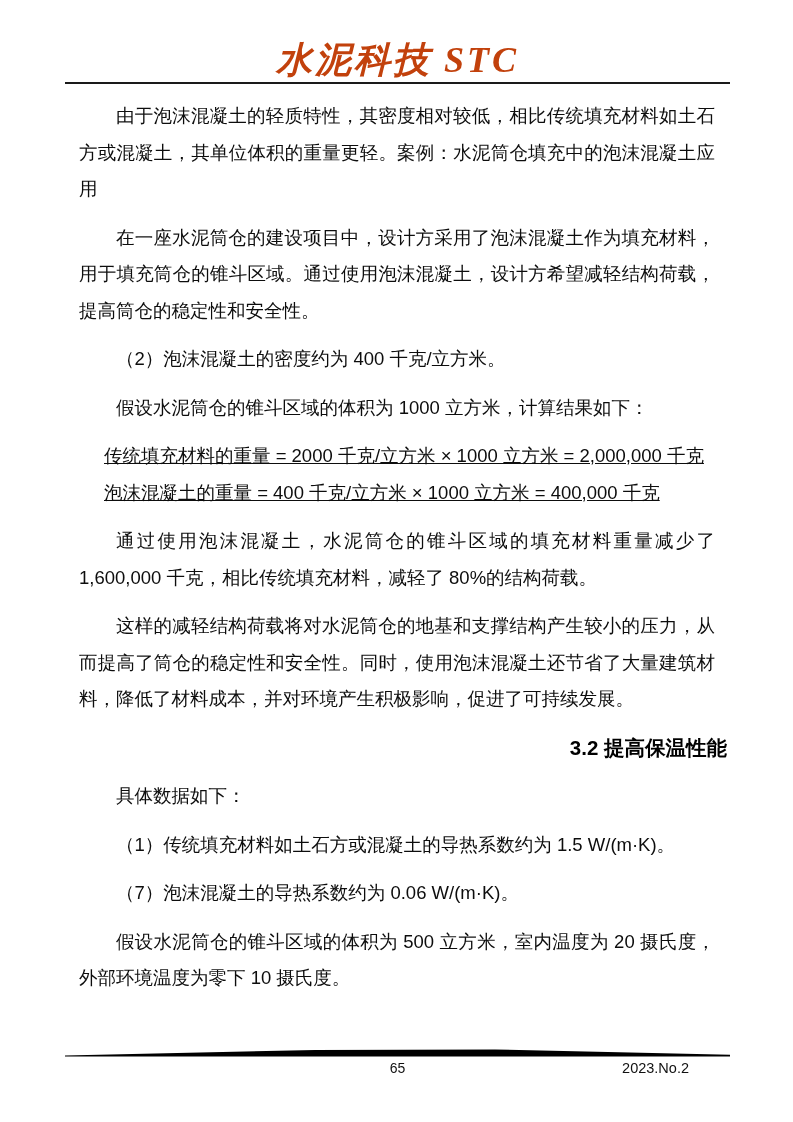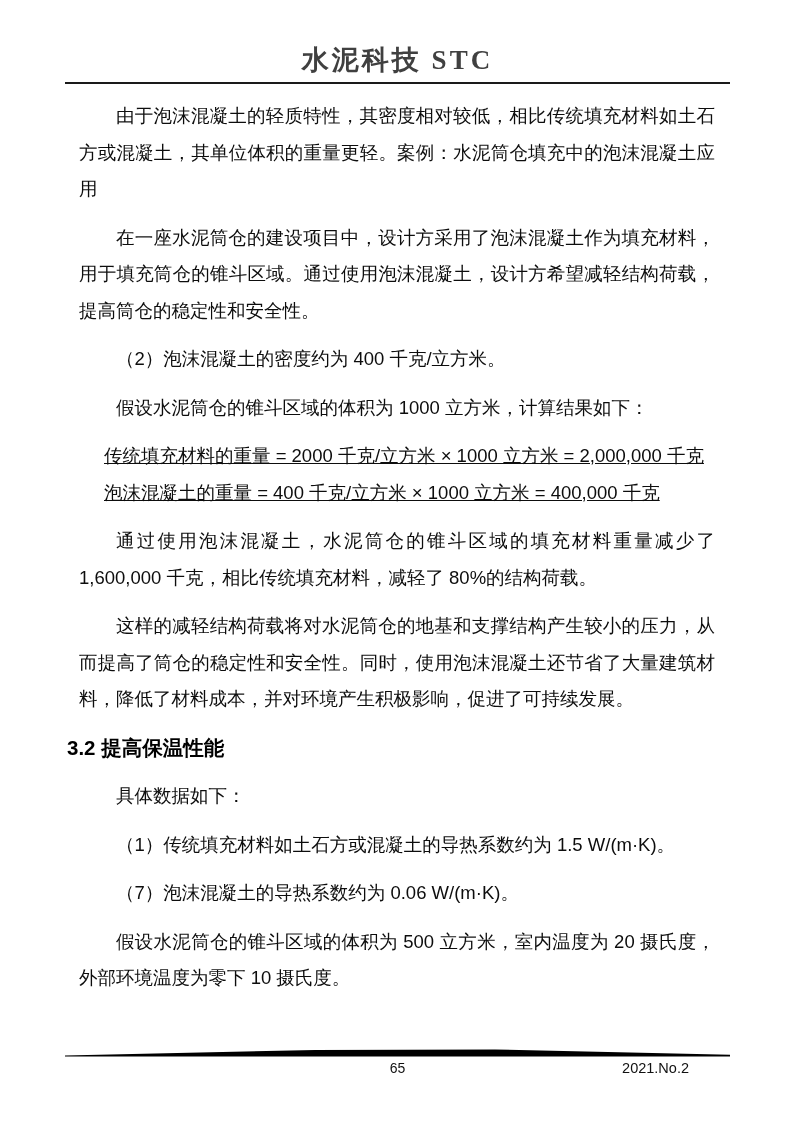--- a/index.html
+++ b/index.html
@@ -12,24 +12,25 @@
     color: #111;
     font-family: "Liberation Sans", "Liberation Serif", serif;
   }
 
   
   .page-header { position: absolute; top: 0; left: 65px; width: 665px; }
   .journal-title {
     margin-top: 42px;
     text-align: center;
     font-family: "Liberation Serif", serif;
+    font-style: italic;
     font-weight: 600;
-    font-size: 27px;
+    font-size: 36px;
     letter-spacing: 3px;
-    color: #404040;
+    color: #c2410c;
     line-height: 36px;
   }
   .header-rule {
     margin-top: 4px;
     height: 0;
     border-top: 2px solid #1a1a1a;
   }
 
   
   .doc-body {
@@ -53,20 +54,21 @@
     text-align: left;
     text-decoration: underline;
   }
   .blk-heading {
     margin: 0;
     font-size: 20.5px;
     font-weight: bold;
     line-height: 36.5px;
     color: #000;
     text-indent: 0;
+    text-align: right;
   }
 
   
   .page-footer { position: absolute; left: 0; top: 0; width: 793px; height: 1122px; pointer-events: none; }
   .footer-bar { position: absolute; left: 65px; top: 1049px; }
   .footer-page-number {
     position: absolute;
     top: 1058px;
     left: 65px;
     width: 665px;
@@ -110,16 +112,16 @@
       <p class="blk-paragraph">（1）传统填充材料如土石方或混凝土的导热系数约为 1.5 W/(m·K)。</p>
       <p class="blk-paragraph">（7）泡沫混凝土的导热系数约为 0.06 W/(m·K)。</p>
       <p class="blk-paragraph">假设水泥筒仓的锥斗区域的体积为 500 立方米，室内温度为 20 摄氏度，外部环境温度为零下 10 摄氏度。</p>
     </main>
 
   <footer class="page-footer">
     <svg class="footer-bar" width="665" height="9" viewBox="0 0 665 9">
       <polygon points="0,6.6 250,1 430,0.4 665,5.8 665,7.4 0,7.6" fill="#000"></polygon>
     </svg>
     <div class="footer-page-number">65</div>
-    <div class="footer-issue">2021.No.2</div>
+    <div class="footer-issue">2023.No.2</div>
   </footer>
 
 </div>
 
 </body></html>

